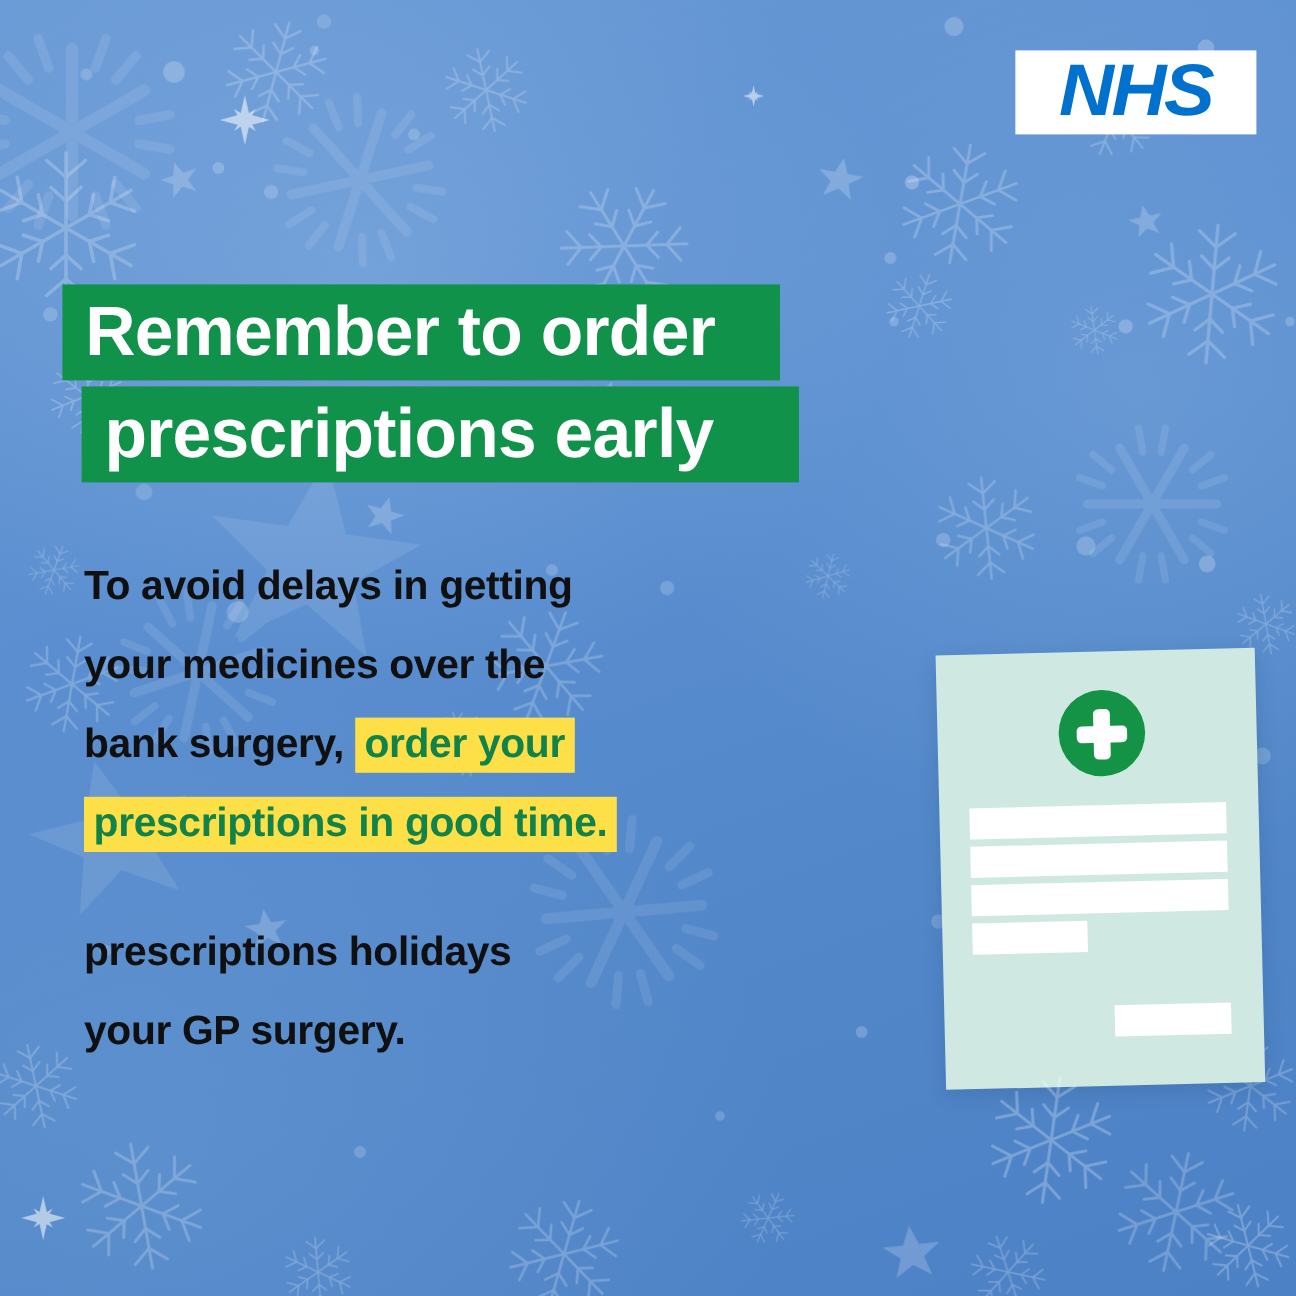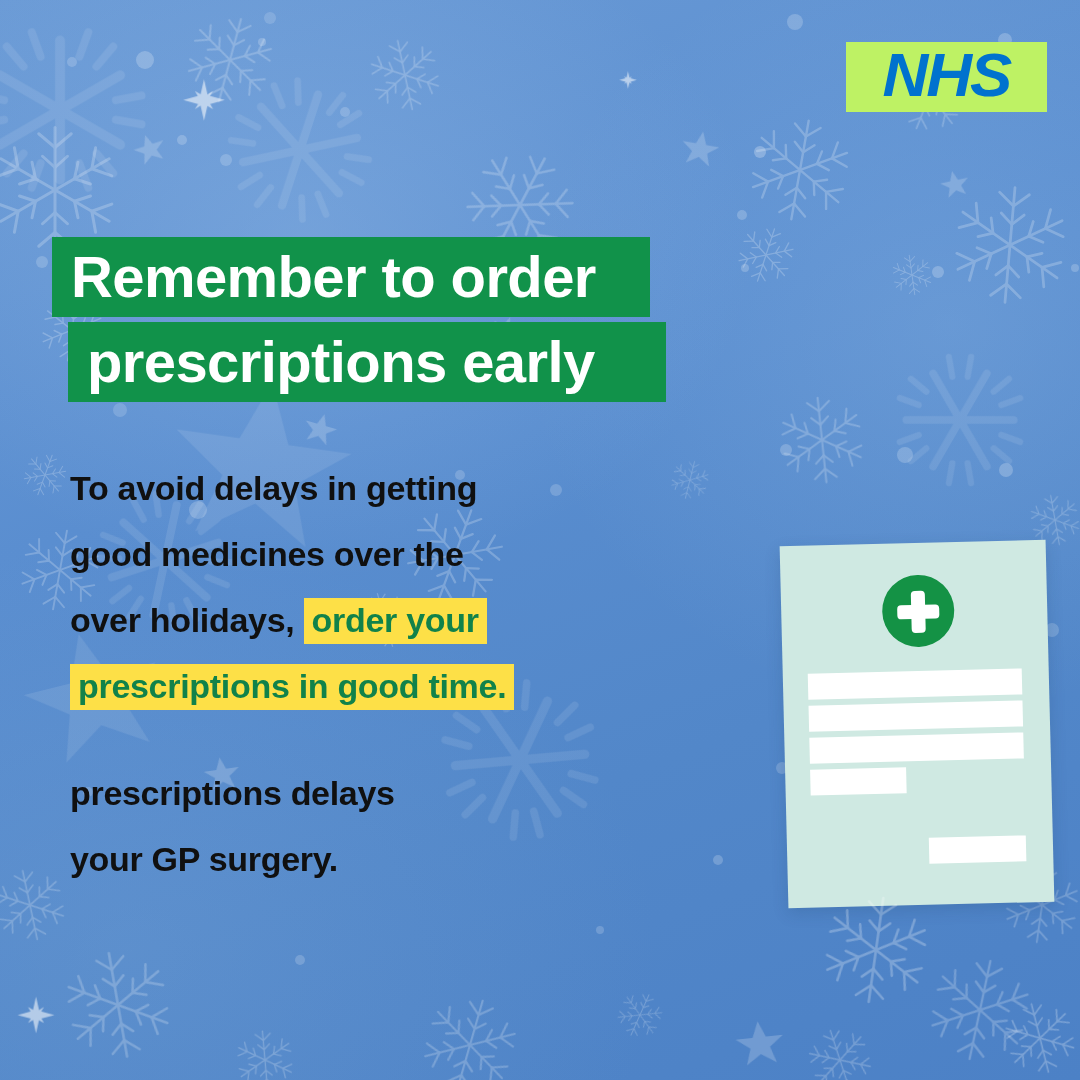--- a/index.html
+++ b/index.html
@@ -29,21 +29,21 @@
   #bg-flakes { position: absolute; inset: 0; }
   #bg-flakes svg { display: block; width: 1080px; height: 1080px; }
 
   
   #nhs-logo {
     position: absolute;
     left: 846px;
     top: 42px;
     width: 201px;
     height: 70px;
-    background: #bef264;
+    background: #ffffff;
     display: flex;
     align-items: center;
     justify-content: center;
   }
   #nhs-logo .wordmark {
     font-family: "Liberation Sans", sans-serif;
     font-style: italic;
     font-weight: 700;
     font-size: 61px;
     letter-spacing: -2px;
@@ -335,27 +335,27 @@
     <span class="wordmark">NHS</span>
   </div>
 
   <div id="headline">
     <span class="hl-line">Remember to order</span>
     <span class="hl-line">prescriptions early</span>
   </div>
 
   <div class="body-block" id="body-1">
     <span class="ln">To avoid delays in getting</span>
-    <span class="ln">good medicines over the</span>
-    <span class="ln"><span>over holidays,</span> <span class="hl-white">order your</span></span>
+    <span class="ln">your medicines over the</span>
+    <span class="ln"><span>bank surgery,</span> <span class="hl-white">order your</span></span>
     <span class="ln"><span class="hl-white">prescriptions in good time.</span></span>
   </div>
 
   <div class="body-block" id="body-2">
-    <span class="ln">prescriptions delays</span>
+    <span class="ln">prescriptions holidays</span>
     <span class="ln">your GP surgery.</span>
   </div>
 
   <div id="prescription-card">
     <div id="rx-cross-circle">
       <span class="bar h"></span>
       <span class="bar v"></span>
     </div>
     <div class="rx-line" id="rx-line-1"></div>
     <div class="rx-line" id="rx-line-2"></div>

